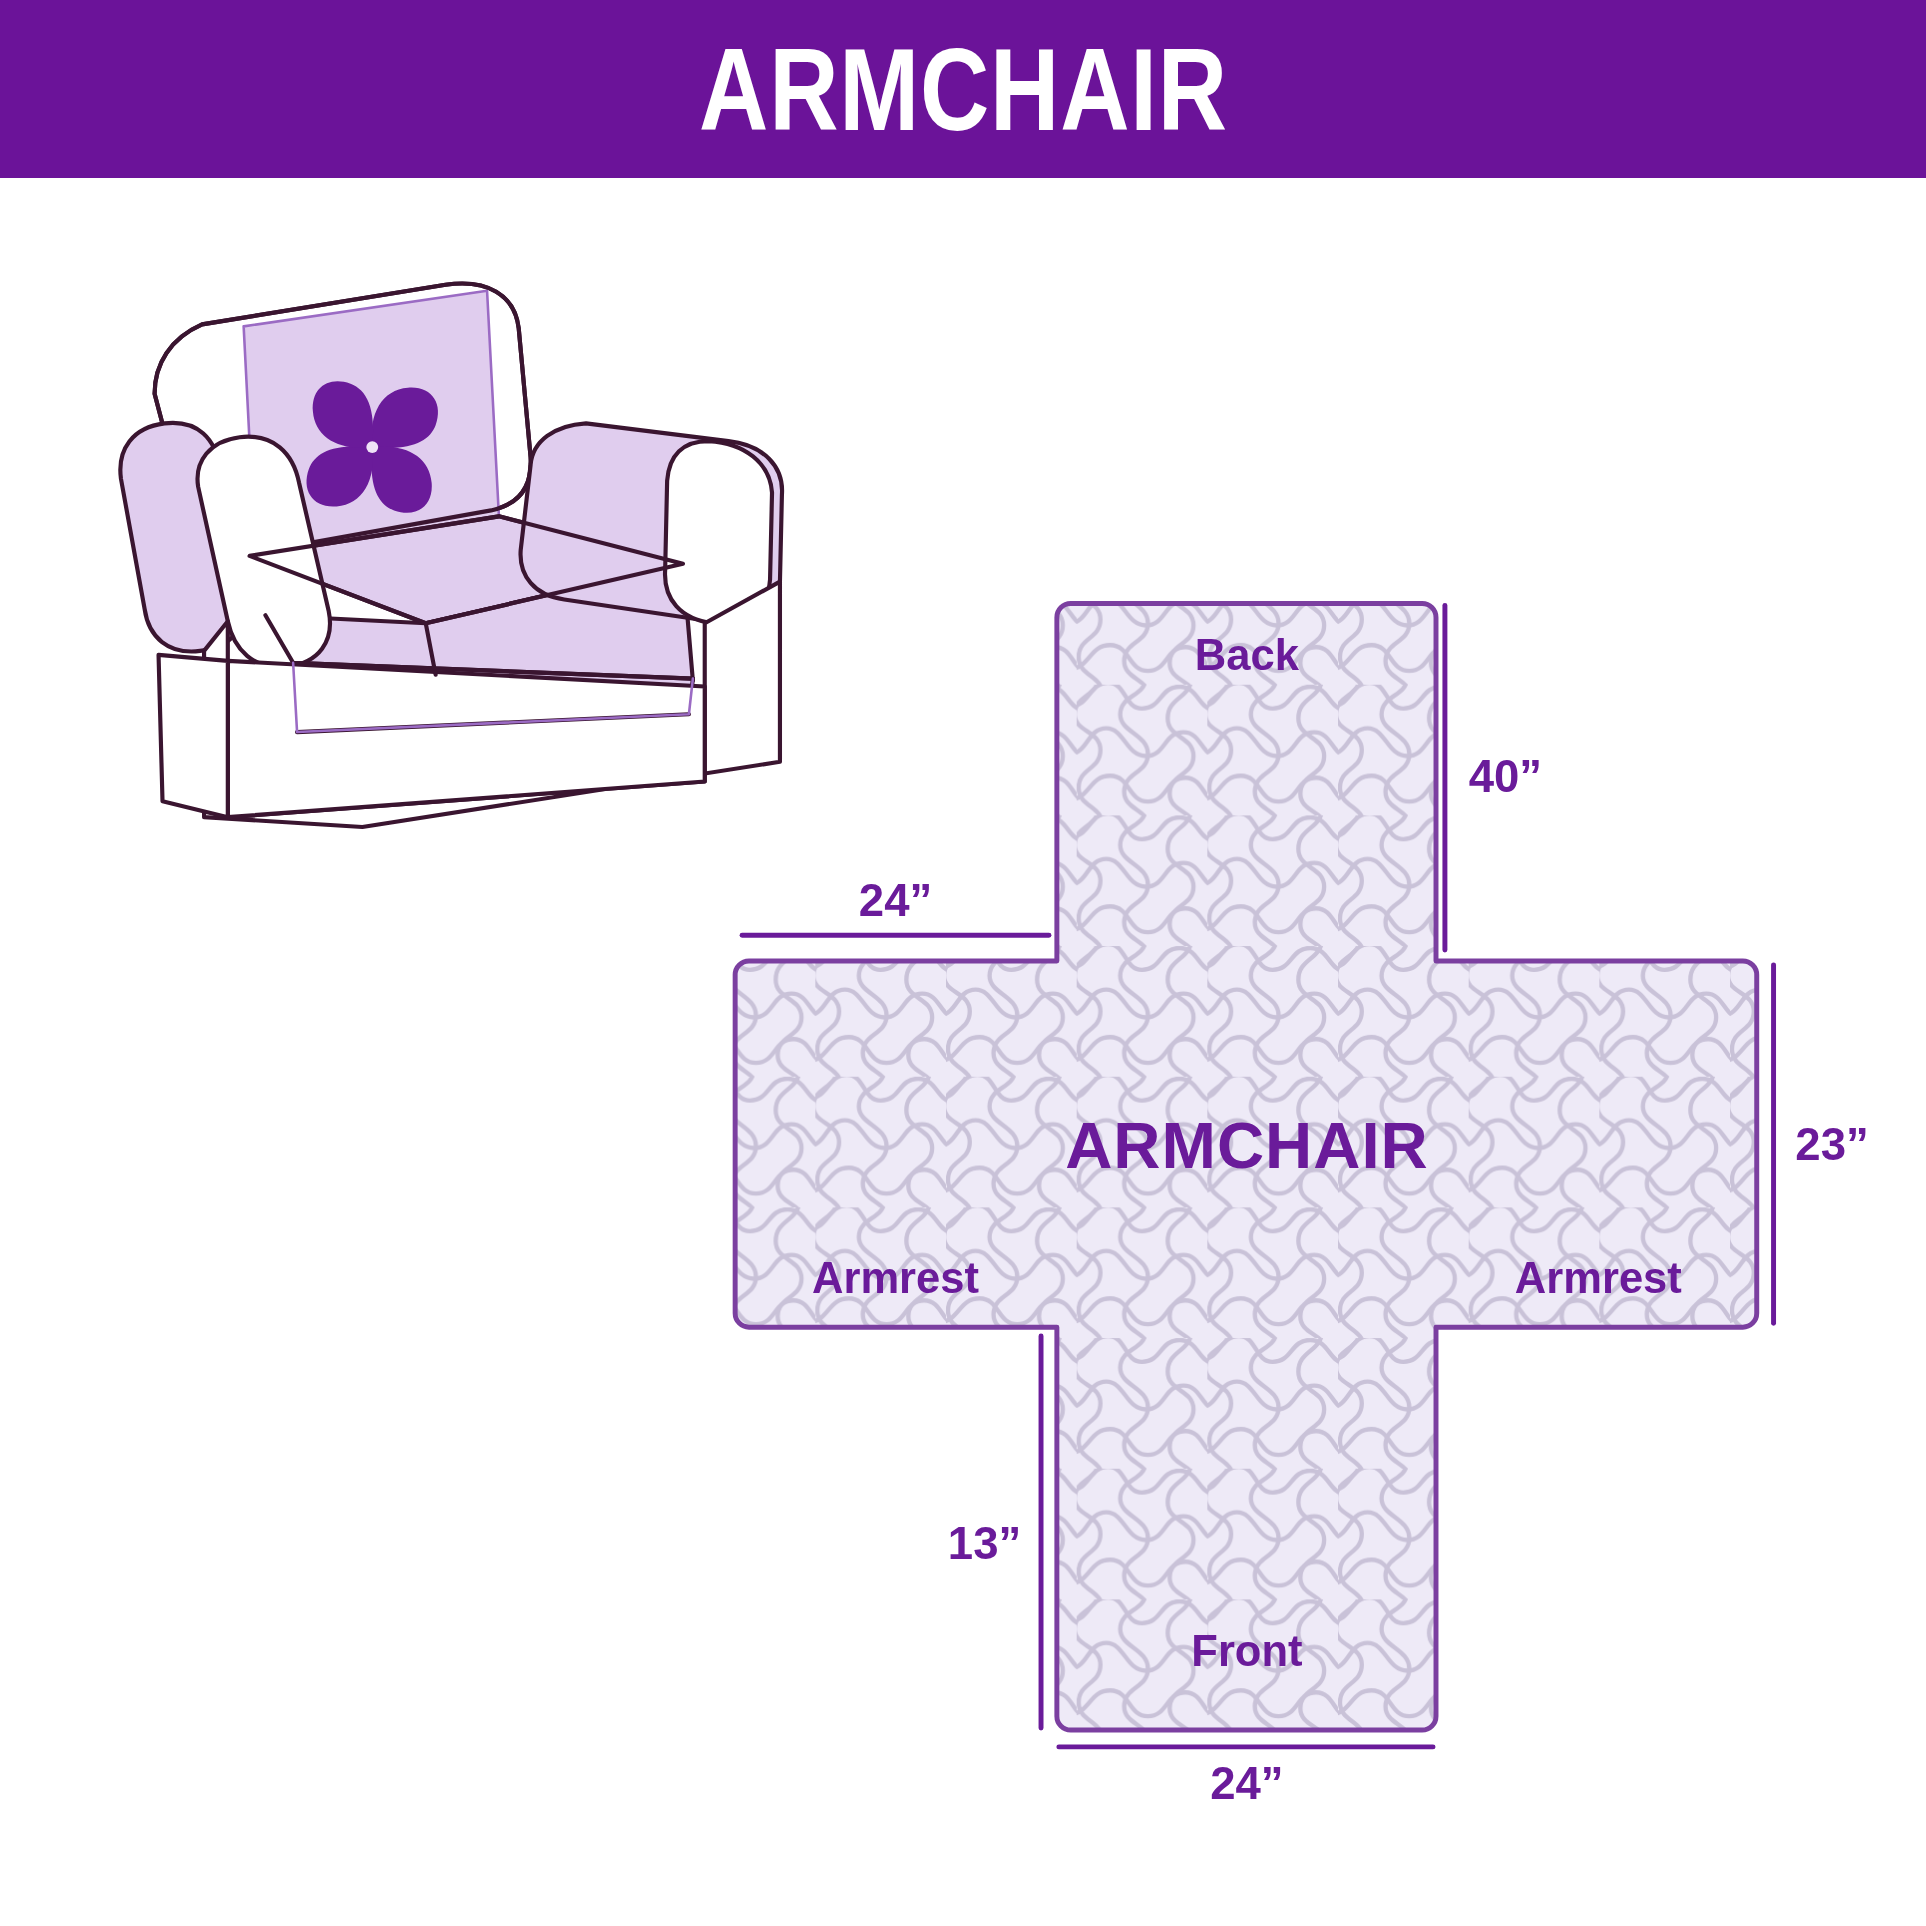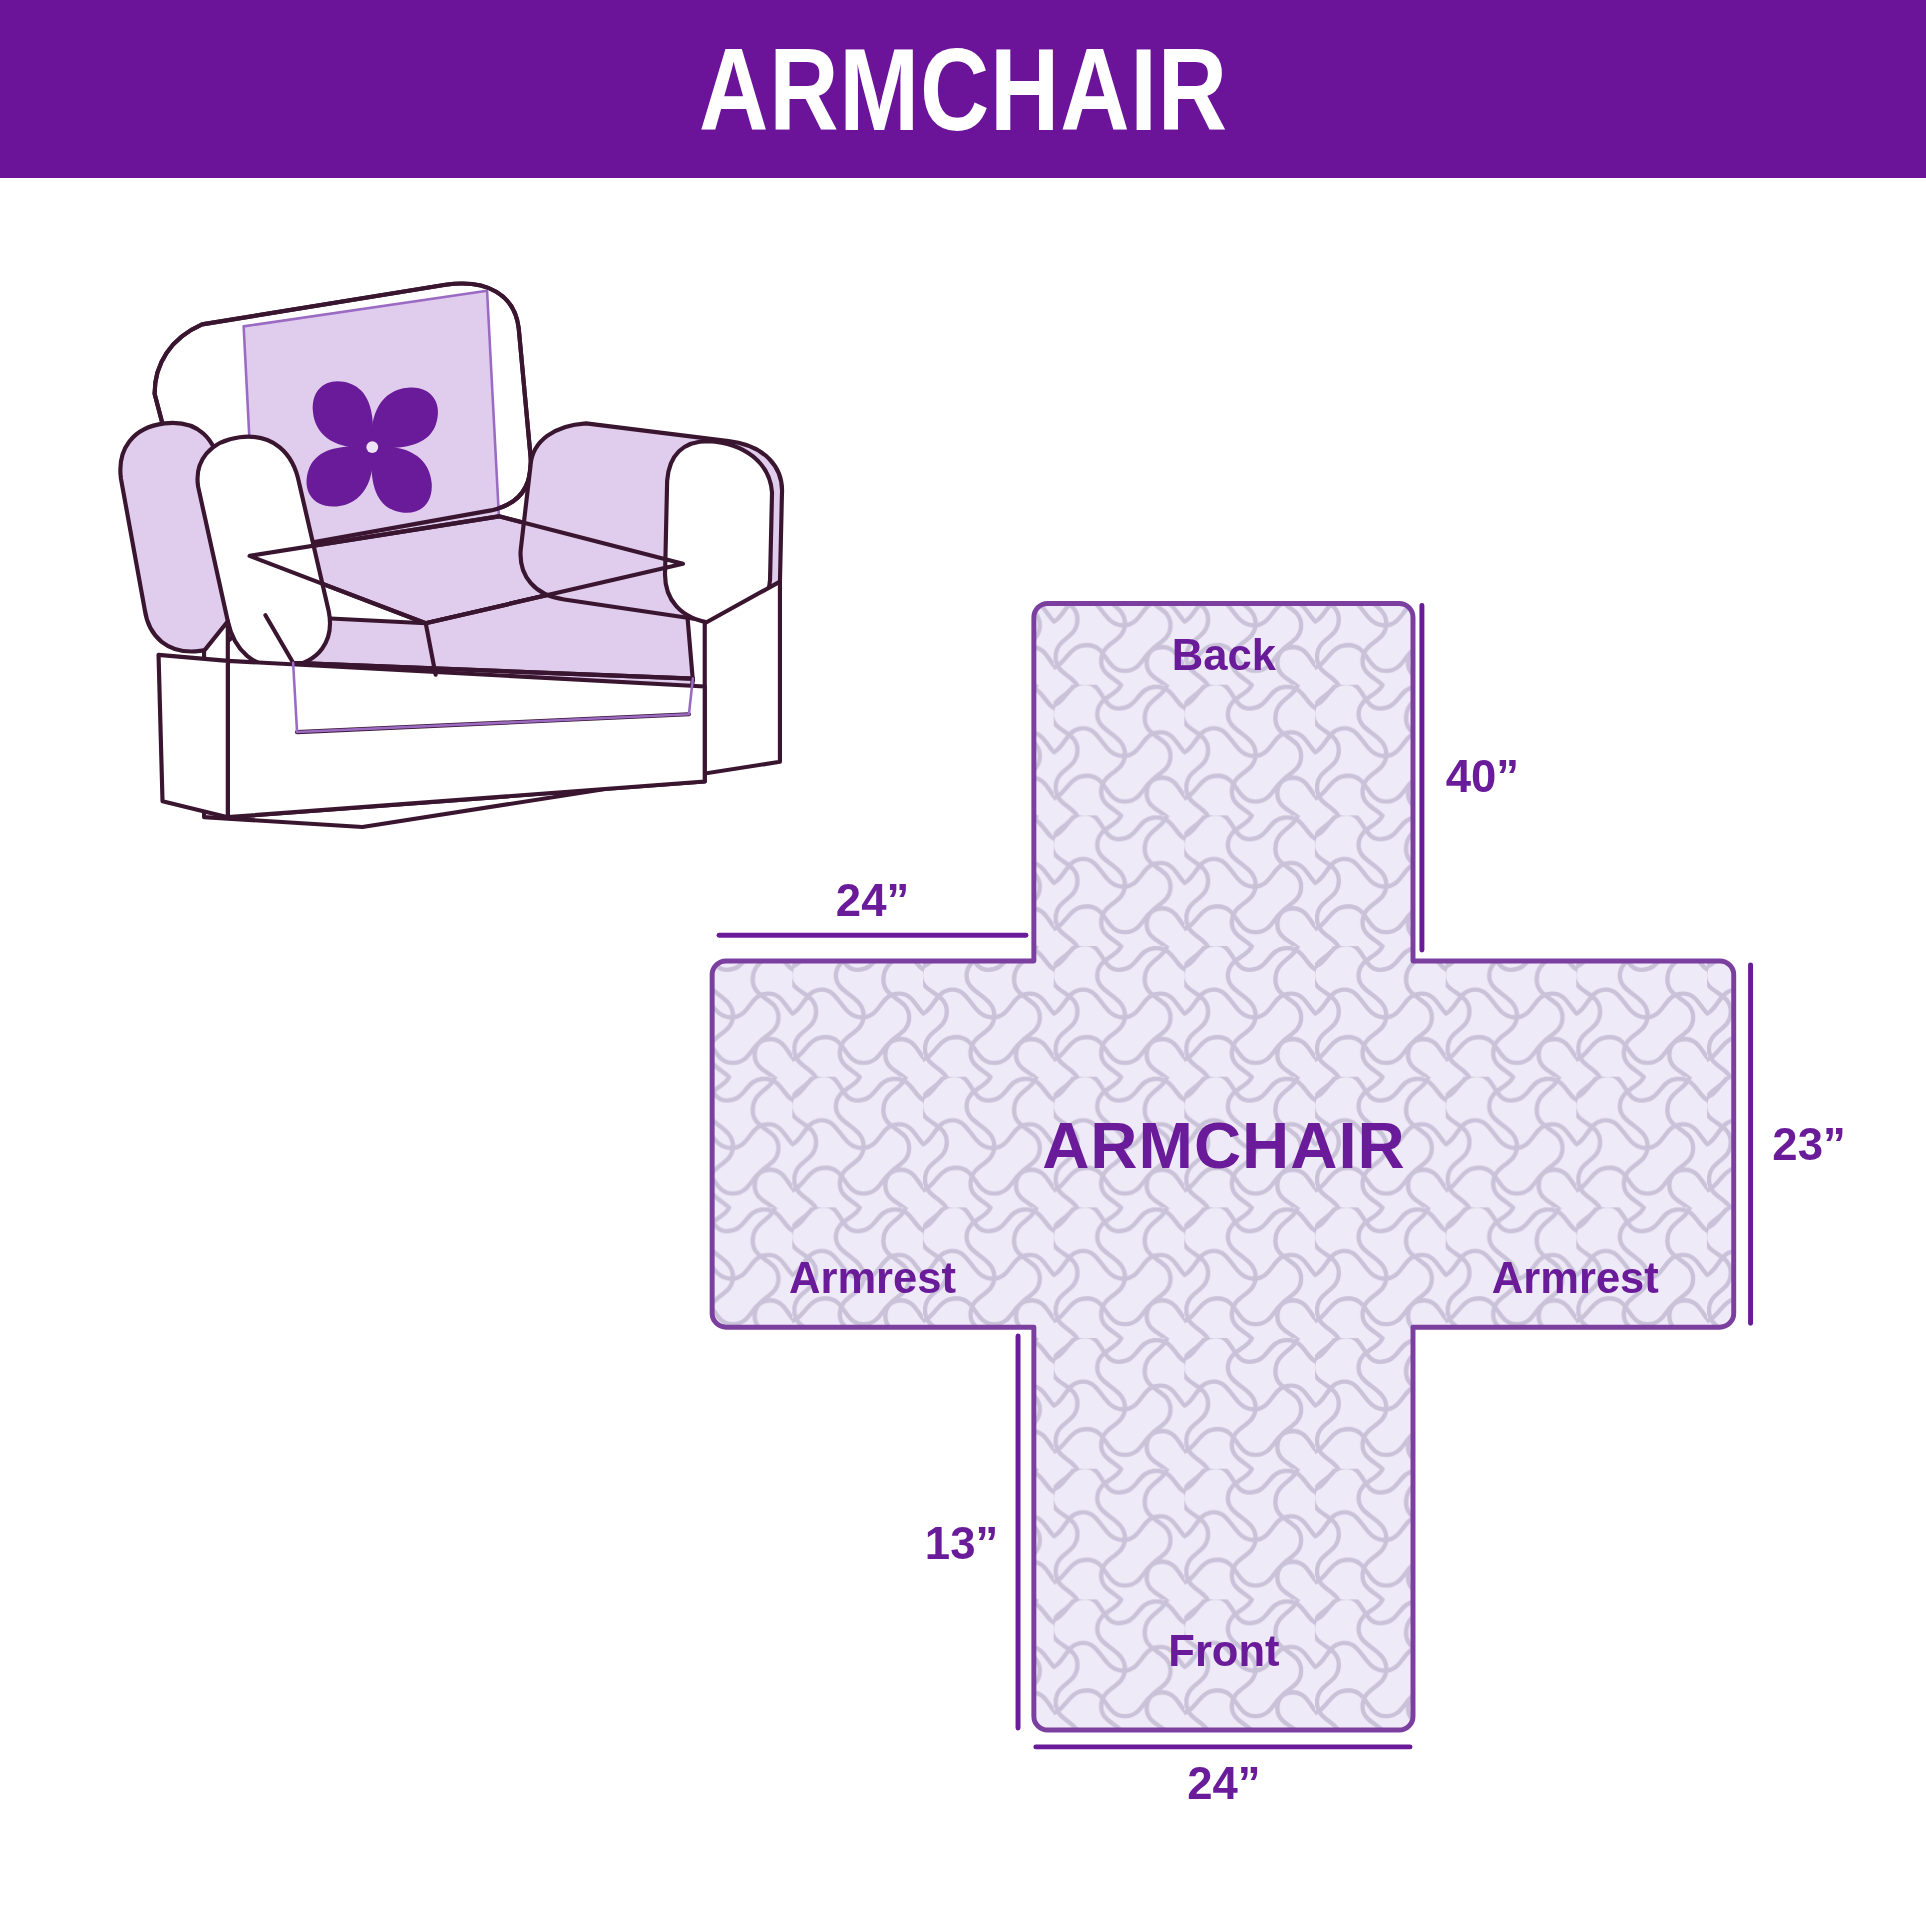--- a/index.html
+++ b/index.html
@@ -31,21 +31,21 @@
   }
 
   
   .illustration{
     position:absolute;left:99px;top:267px;width:693px;height:564px;
   }
   .illustration svg{display:block;width:693px;height:564px;}
 
   
   .diagram{
-    position:absolute;left:531px;top:554px;width:1372px;height:1287px;
+    position:absolute;left:554px;top:554px;width:1372px;height:1287px;
   }
   .diagram svg{display:block;width:1372px;height:1287px;}
 
   .dimlabel, .panellabel, .centerlabel{
     fill:#6A1B9A;
     font-family:"Liberation Sans","DejaVu Sans",sans-serif;
     font-weight:700;
   }
   .dimlabel{font-size:46px;}
   .panellabel{font-size:44px;}

